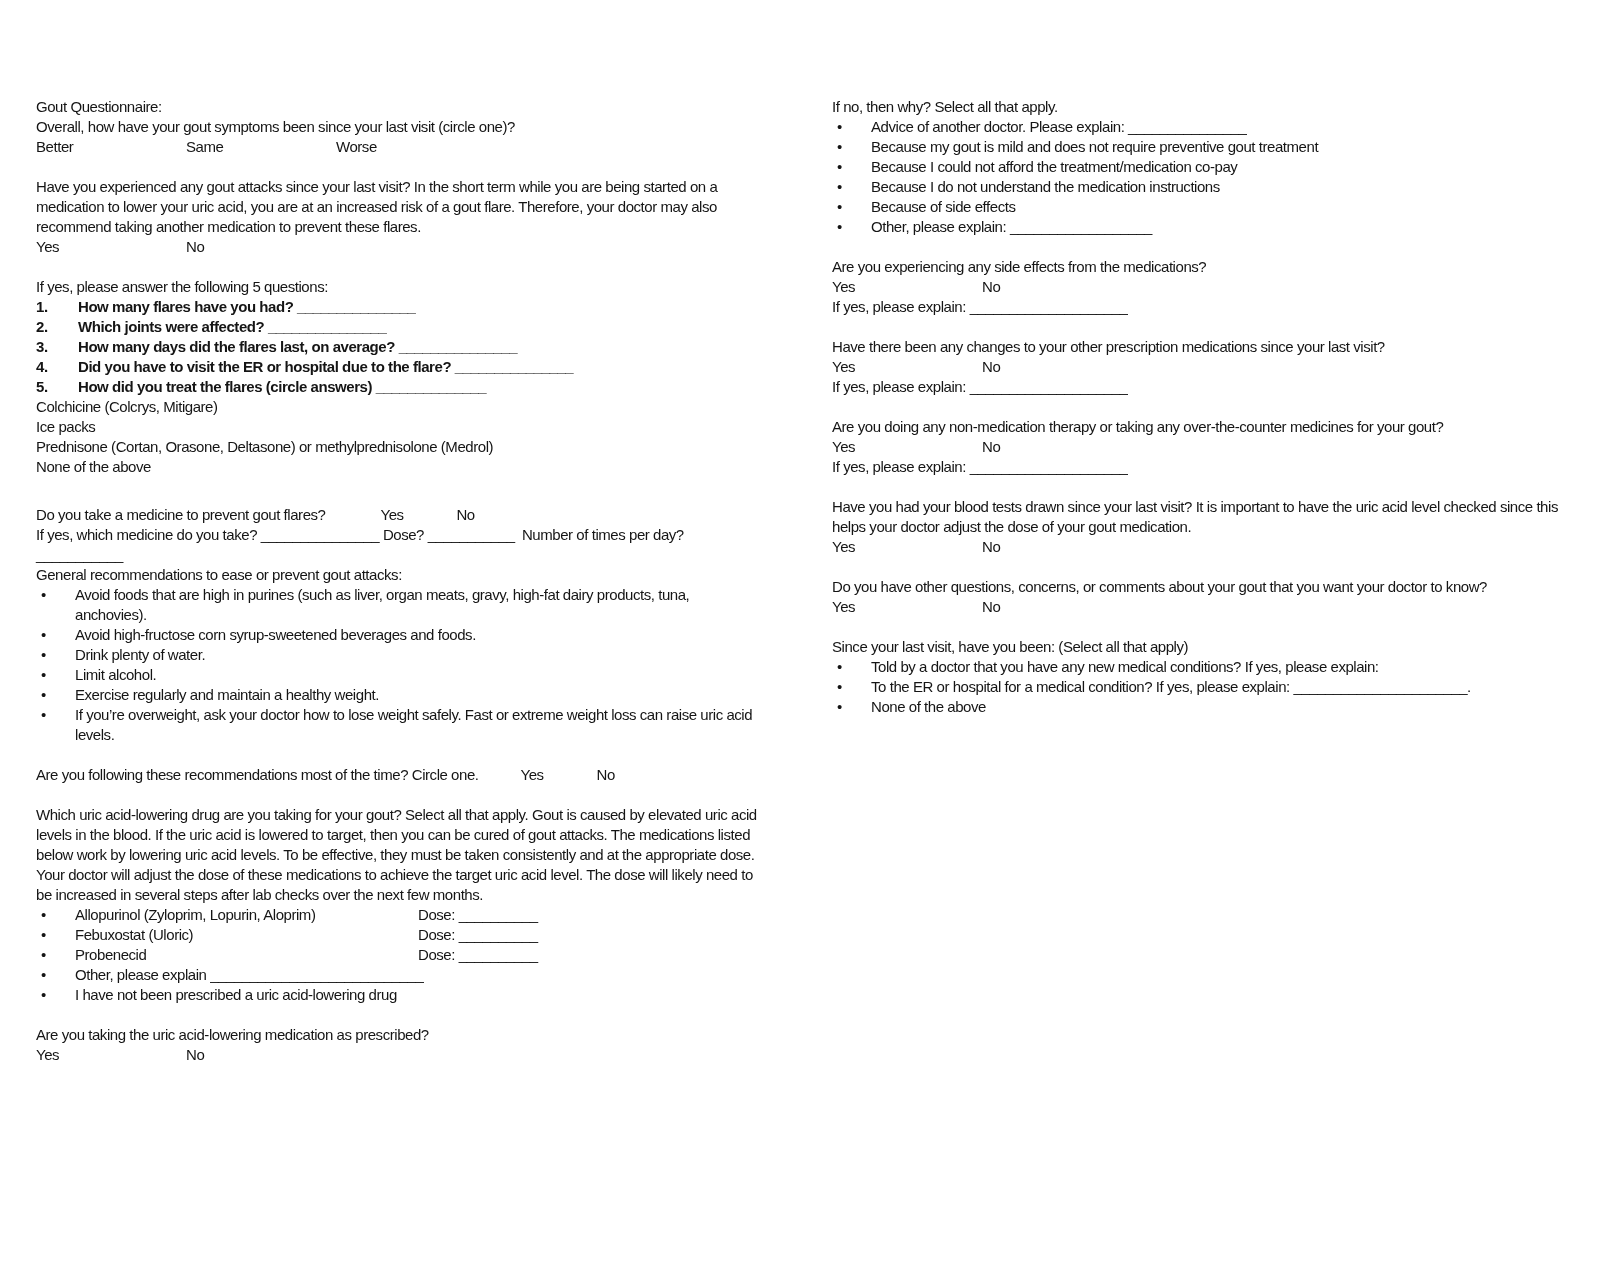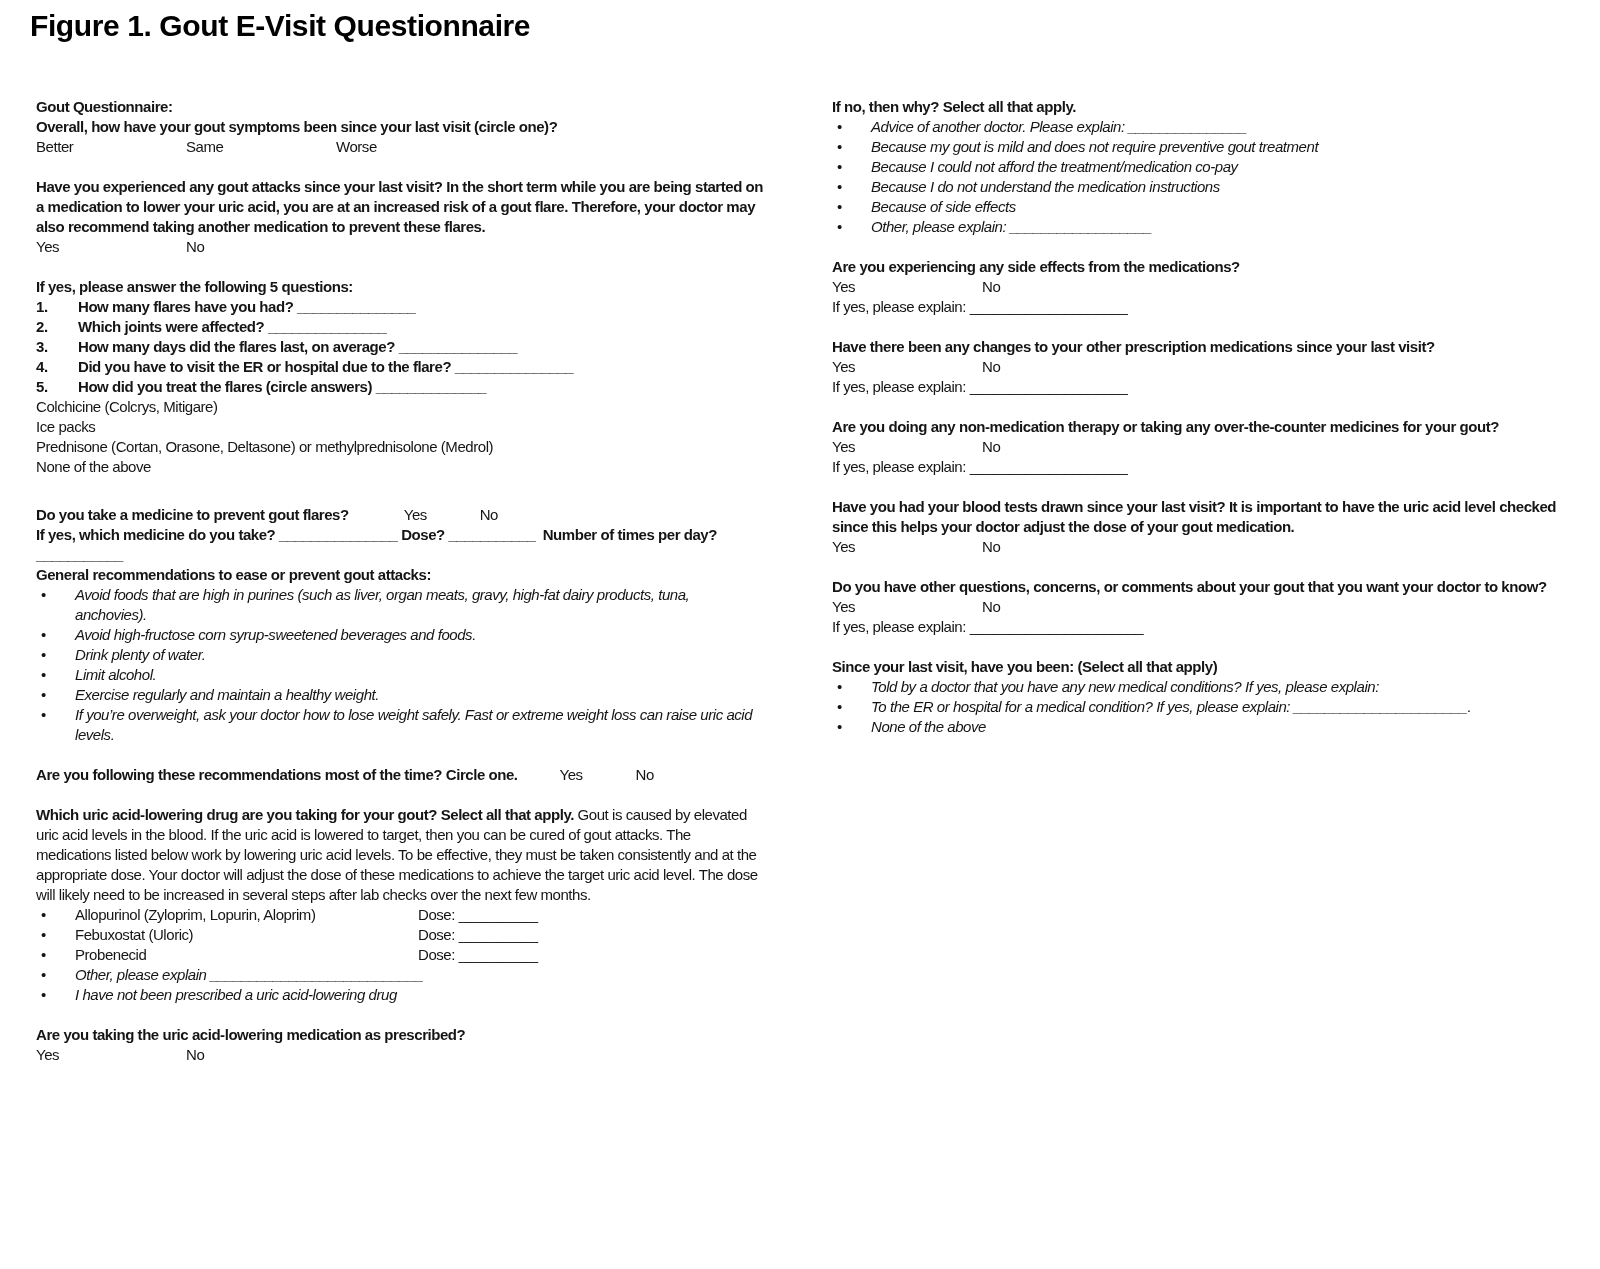--- a/index.html
+++ b/index.html
@@ -16,47 +16,46 @@
     overflow:hidden;
   }
   .title{
     position:absolute;left:30px;top:8px;margin:0;
     font-size:30px;line-height:36px;font-weight:700;letter-spacing:-0.4px;color:#000;
   }
   .col{position:absolute;top:97px;}
   .col-left{left:36px;width:727px;}
   .col-right{left:832px;width:748px;}
   p{margin:0;}
-  .b{font-weight:700;}
+  .b{font-weight:400;}
   .sp{height:20px;}
   .sp28{height:28px;}
   
   .opts .opt{display:inline-block;width:150px;}
   
   .yn-inline{display:inline-block;margin-left:55px;width:76px;}
   .yn-inline2{display:inline-block;margin-left:42px;width:76px;}
   
   .ni{display:flex;}
   .ni .num{width:42px;flex:none;font-weight:700;}
   .ni .tx{flex:1;font-weight:700;}
   
   .li{display:flex;}
   .li .mk{width:34px;flex:none;padding-left:5px;}
-  .li .tx{flex:1;font-style:italic;}
+  .li .tx{flex:1;}
   
   .drug .dtx{width:343px;flex:none;}
   .blank{white-space:nowrap;}
   .blankline{margin:8px 0 0 34px;}
 </style>
 </head>
 <body>
 
 <div class="doc">
 
-  <h1 class="title">Figure 1. Gout E-Visit Questionnaire</h1>
 
   <div class="col col-left">
 
     <p class="b">Gout Questionnaire:</p>
     <p class="b">Overall, how have your gout symptoms been since your last visit (circle one)?</p>
     <p class="opts"><span class="opt">Better</span><span class="opt">Same</span><span>Worse</span></p>
 
     <div class="sp"></div>
 
     <p class="b">Have you experienced any gout attacks since your last visit? In the short term while you are being started on a medication to lower your uric acid, you are at an increased risk of a gout flare. Therefore, your doctor may also recommend taking another medication to prevent these flares.</p>
@@ -210,21 +209,20 @@
 
     <div class="sp"></div>
 
     <p class="b">Have you had your blood tests drawn since your last visit? It is important to have the uric acid level checked since this helps your doctor adjust the dose of your gout medication.</p>
     <p class="opts"><span class="opt">Yes</span><span>No</span></p>
 
     <div class="sp"></div>
 
     <p class="b">Do you have other questions, concerns, or comments about your gout that you want your doctor to know?</p>
     <p class="opts"><span class="opt">Yes</span><span>No</span></p>
-    <p><span>If yes, please explain:</span> <span class="blank">______________________</span></p>
 
     <div class="sp"></div>
 
     <p class="b">Since your last visit, have you been: (Select all that apply)</p>
     <div class="li">
         <span class="mk">•</span>
         <span class="tx">Told by a doctor that you have any new medical conditions? If yes, please explain:</span>
       </div>
     <div class="li">
         <span class="mk">•</span>

